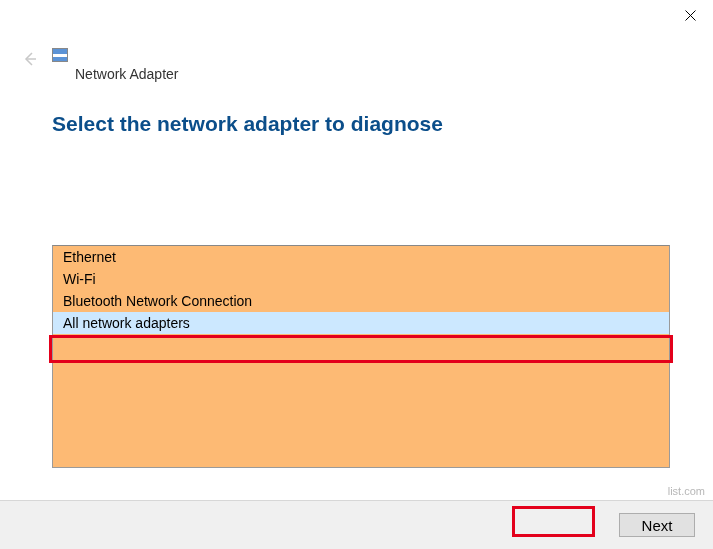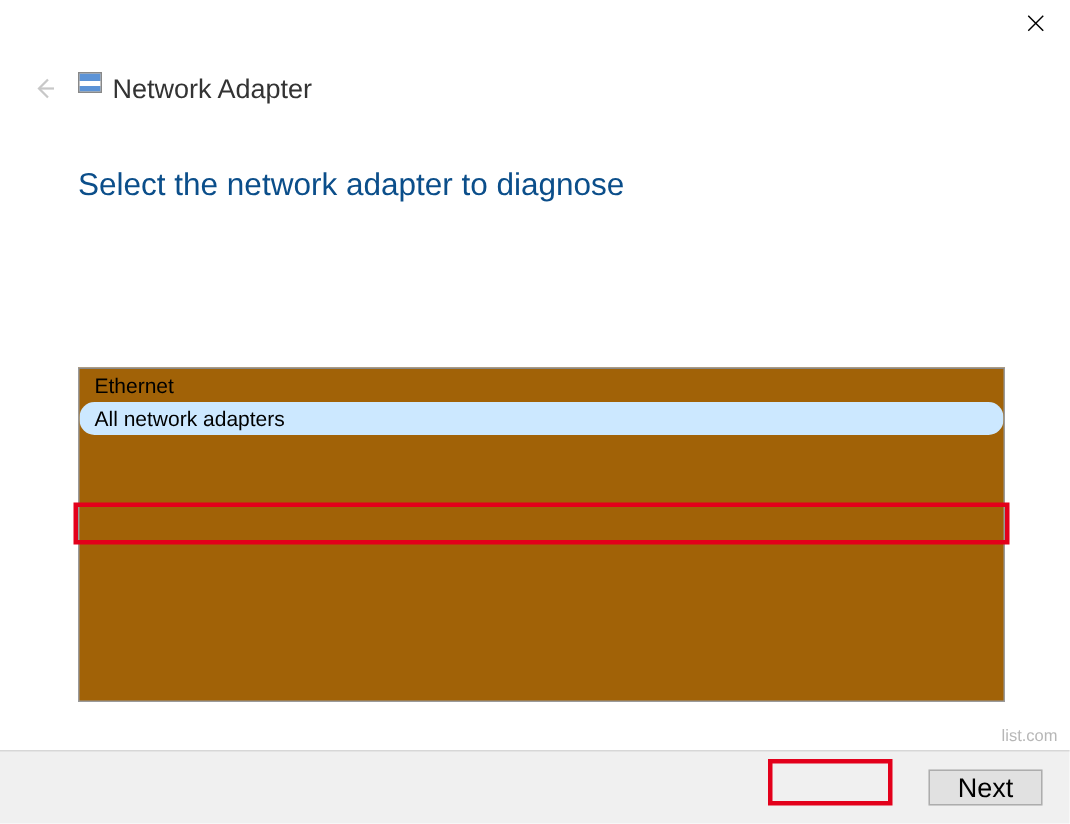--- a/index.html
+++ b/index.html
@@ -10,41 +10,41 @@
       background: #fff; position: relative; overflow: hidden;
     }
     .topbar { position: absolute; top: 0; right: 0; height: 30px; display: flex; }
     .close-x { width: 45px; height: 30px; display: flex; align-items: center; justify-content: center; cursor: default; }
     .close-x svg { width: 11px; height: 11px; }
     .back-arrow { position: absolute; left: 20px; top: 50px; cursor: default; }
     .back-arrow svg { width: 18px; height: 18px; }
     .header-icon { position: absolute; left: 52px; top: 48px; width: 16px; height: 14px;
       background: linear-gradient(#5C93D6 0 40%, #fff 40% 70%, #5C93D6 70%);
       border: 1px solid #888; }
-    .header-title { position: absolute; left: 75px; top: 49px; font-size: 18px; color: #333; }
+    .header-title { position: absolute; left: 75px; top: 66px; font-size: 14px; color: #333; }
     .content { position: absolute; left: 52px; top: 112px; right: 40px; }
-    .heading { font-size: 21px; color: #0B4E8A; font-weight: 400; margin-bottom: 22px; }
+    .heading { font-size: 21px; color: #0B4E8A; font-weight: 700; margin-bottom: 22px; }
     .subtext { font-size: 14px; color: #000; }
     .listbox {
       position: absolute; left: 52px; top: 245px; width: 618px; height: 223px;
-      border: 1px solid #9a9a9a; border-top-color: #888; background: #a16207; overflow: hidden;
+      border: 1px solid #9a9a9a; border-top-color: #888; background: #fdba74; overflow: hidden;
     }
     .list-item { padding: 3px 10px 3px 10px; font-size: 14px; color: #000; cursor: default; }
-    .list-item.selected { background: #CCE8FF; border-radius: 10px; }
+    .list-item.selected { background: #CCE8FF; }
     .hl { position: absolute; border: 3px solid #E3001B; pointer-events: none; }
     .hl-item { left: 49px; top: 335px; width: 624px; height: 28px; }
     .hl-next { left: 512px; top: 506px; width: 83px; height: 31px; }
     .footer {
       position: absolute; left: 0; bottom: 0; width: 713px; height: 49px;
       border-top: 1px solid #d7d7d7; background: #F0F0F0;
       display: flex; justify-content: flex-end; align-items: center; padding-right: 18px; gap: 8px;
     }
     .btn {
       min-width: 76px; height: 24px; padding: 0 16px;
-      background: #E1E1E1; border: 1px solid #ADADAD; font-size: 18px;
+      background: #E1E1E1; border: 1px solid #ADADAD; font-size: 15px;
       display: flex; align-items: center; justify-content: center; cursor: default;
     }
     .watermark { position: absolute; right: 8px; bottom: 52px; font-size: 11px; color: #b7b7b7; }
   </style>
 </head>
 <body>
 
 <div class="topbar">
   <div class="close-x">
     <svg viewBox="0 0 11 11">
@@ -63,20 +63,22 @@
 
 <div class="header-icon"></div>
 <div class="header-title">Network Adapter</div>
 
 <div class="content">
   <div class="heading">Select the network adapter to diagnose</div>
 </div>
 
 <div class="listbox" id="adapter-listbox">
     <div class="list-item">Ethernet</div>
+    <div class="list-item">Wi-Fi</div>
+    <div class="list-item">Bluetooth Network Connection</div>
     <div class="list-item selected">All network adapters</div>
   </div>
 
 <div class="hl hl-item"></div>
 
 <div class="footer">
   <div class="btn">Next</div>
 </div>
 
 <div class="hl hl-next"></div>

